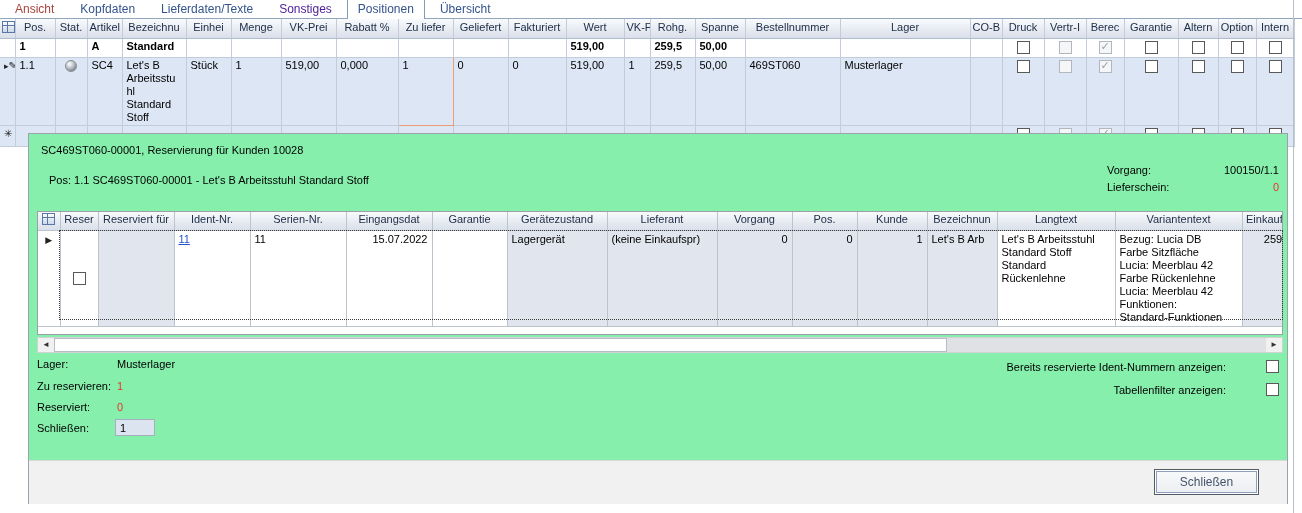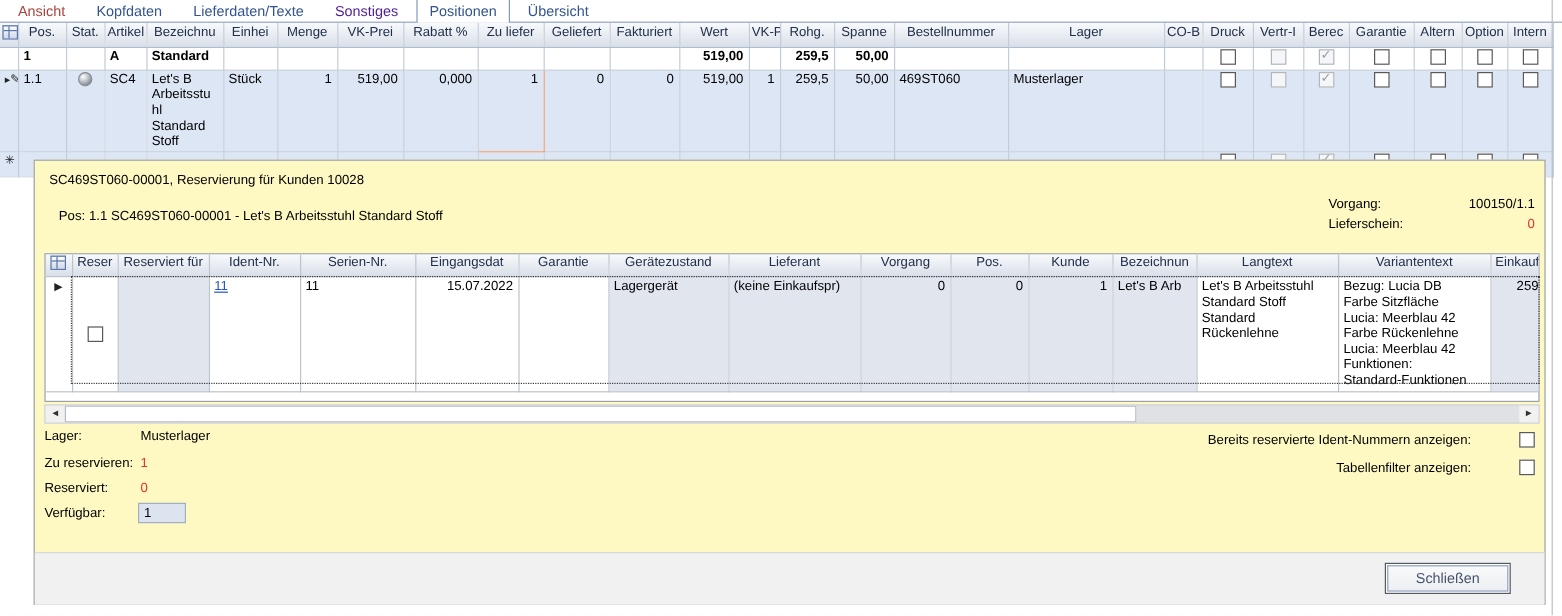--- a/index.html
+++ b/index.html
@@ -19,21 +19,21 @@
   table.grid th, table.grid td { border-right:1px solid #c3ccd9; border-bottom:1px solid #c3ccd9;
         padding:1px 4px; overflow:hidden; line-height:13px; vertical-align:top; }
   table.grid th { background:linear-gradient(#f8fafc,#d9dfe9); font-weight:normal; color:#21304a;
         text-align:center; height:19px; padding:2px 2px; white-space:nowrap; border-bottom:1px solid #aebdd0; }
   tr.sumrow td { background:#fff; height:19px; }
   tr.sumrow td.b { font-weight:bold; }
   tr.itemrow td { background:#dce6f5; height:65px; }
   tr.newrow td { background:#dce6f5; height:21px; }
   td.selcell { background:#e9edf3; text-align:center; vertical-align:middle; padding:0; }
   td.graycell { background:#dfe3ec; }
-  td.num { text-align:right; }
+  td.num { text-align:left; }
   td.mid { vertical-align:middle; text-align:center; }
   td.active { border:1px solid #ED9D72 !important; }
   td.wrap { overflow-wrap:break-word; word-break:break-word;margin-left:17px; }
 
   .corner-icon { display:inline-block; width:13px; height:12px; border:1px solid #5a77a8;
         background:linear-gradient(#fdfdfd,#cdd8ea); position:relative; }
   .corner-icon::before { content:""; position:absolute; left:0; right:0; top:3px; height:1px; background:#5a77a8; }
   .corner-icon::after  { content:""; position:absolute; top:0; bottom:0; left:4px; width:1px; background:#5a77a8; }
 
   .sphere { display:inline-block; width:12px; height:12px; border-radius:50%;
@@ -44,21 +44,21 @@
   .rowarrow { font-size:9px; color:#222; }
 
   .cb { display:inline-block; width:13px; height:13px; border:1px solid #595959; background:#fff;
         position:relative; vertical-align:middle; }
   .cb.disabled { border-color:#b2b7be; background:#f5f6f7; }
   .cb.checked::after { content:"✓"; position:absolute; left:1px; top:-2px; font-size:11px; color:#444; }
   .cb.checked.disabled::after { color:#979ea6; }
 
   
   .dialog { position:absolute; left:28px; top:133px; width:1260px; height:371px;
-            background:#fef9c3; border:1px solid #9aa2ac; }
+            background:#86efac; border:1px solid #9aa2ac; }
   .dlg-title { position:absolute; left:12px; top:10px; white-space:nowrap; }
   .dlg-posline { position:absolute; left:20px; top:40px; white-space:nowrap; }
   .meta-row { position:absolute; left:1078px; width:172px; display:flex; justify-content:space-between; }
   .red { color:#e8312e; }
 
   .dlg-tablewrap { position:absolute; left:8px; top:77px; width:1246px; height:124px;
             overflow:hidden; border:1px solid #9aa1ab; background:#fff; }
   table.dgrid { border-collapse:collapse; table-layout:fixed; width:1264px; }
   table.dgrid th, table.dgrid td { border-right:1px solid #bcc3cd; border-bottom:1px solid #bcc3cd;
             padding:2px 4px; overflow:hidden; line-height:13px; vertical-align:top; }
@@ -349,21 +349,21 @@
     <div class="sb-track"></div>
     <div class="sb-btn">►</div>
   </div>
 
   <div class="fld-label" style="top:224px">Lager:</div>
   <div class="fld-value" style="top:224px">Musterlager</div>
   <div class="fld-label" style="top:246px">Zu reservieren:</div>
   <div class="fld-value red" style="top:246px">1</div>
   <div class="fld-label" style="top:267px">Reserviert:</div>
   <div class="fld-value red" style="top:267px">0</div>
-  <div class="fld-label" style="top:288px">Verfügbar:</div>
+  <div class="fld-label" style="top:288px">Schließen:</div>
   <input class="fld-input" type="text" value="1" style="">
 
   <div class="opt-row" style="top:226px">
     <span class="lbl">Bereits reservierte Ident-Nummern anzeigen:</span>
     <span class="cb"></span>
   </div>
   <div class="opt-row" style="top:249px">
     <span class="lbl">Tabellenfilter anzeigen:</span>
     <span class="cb"></span>
   </div>

